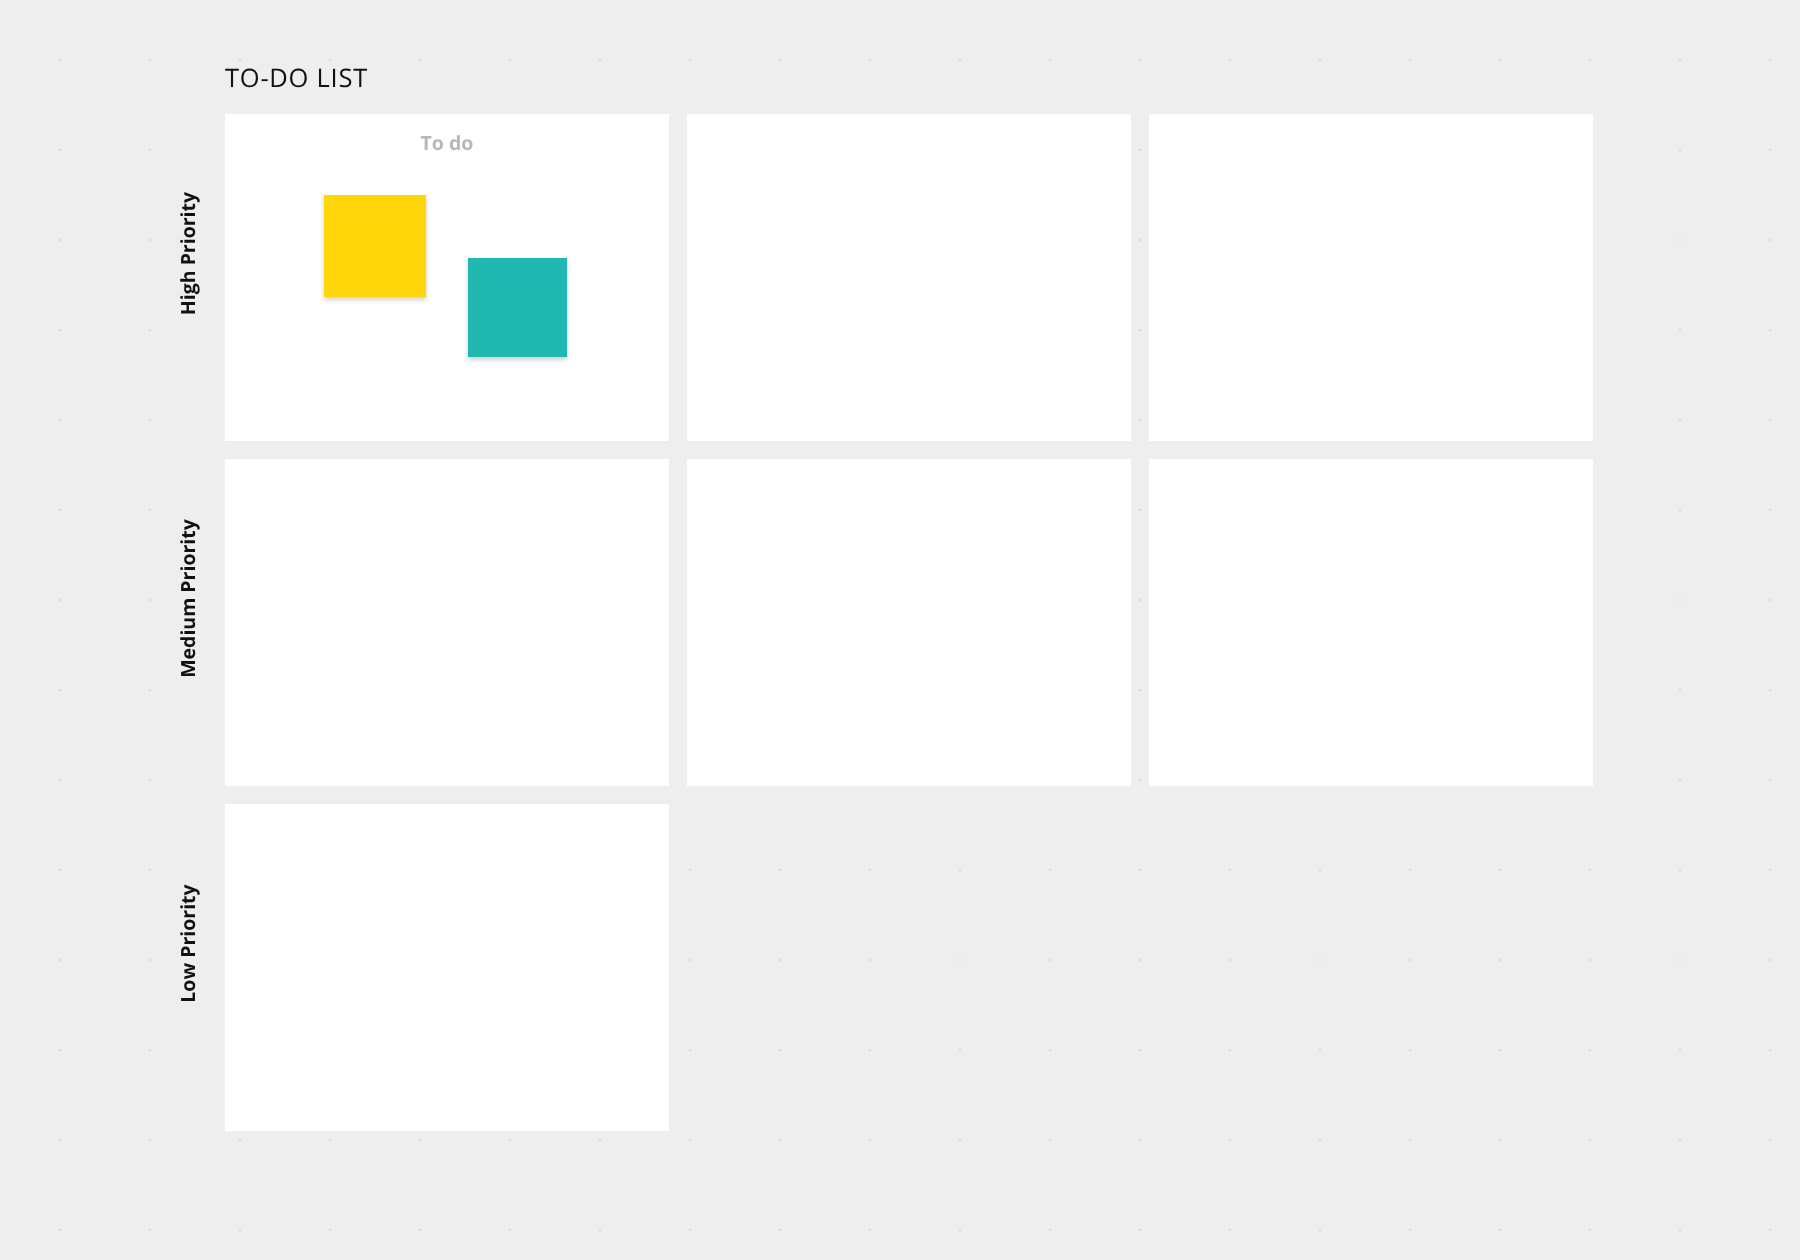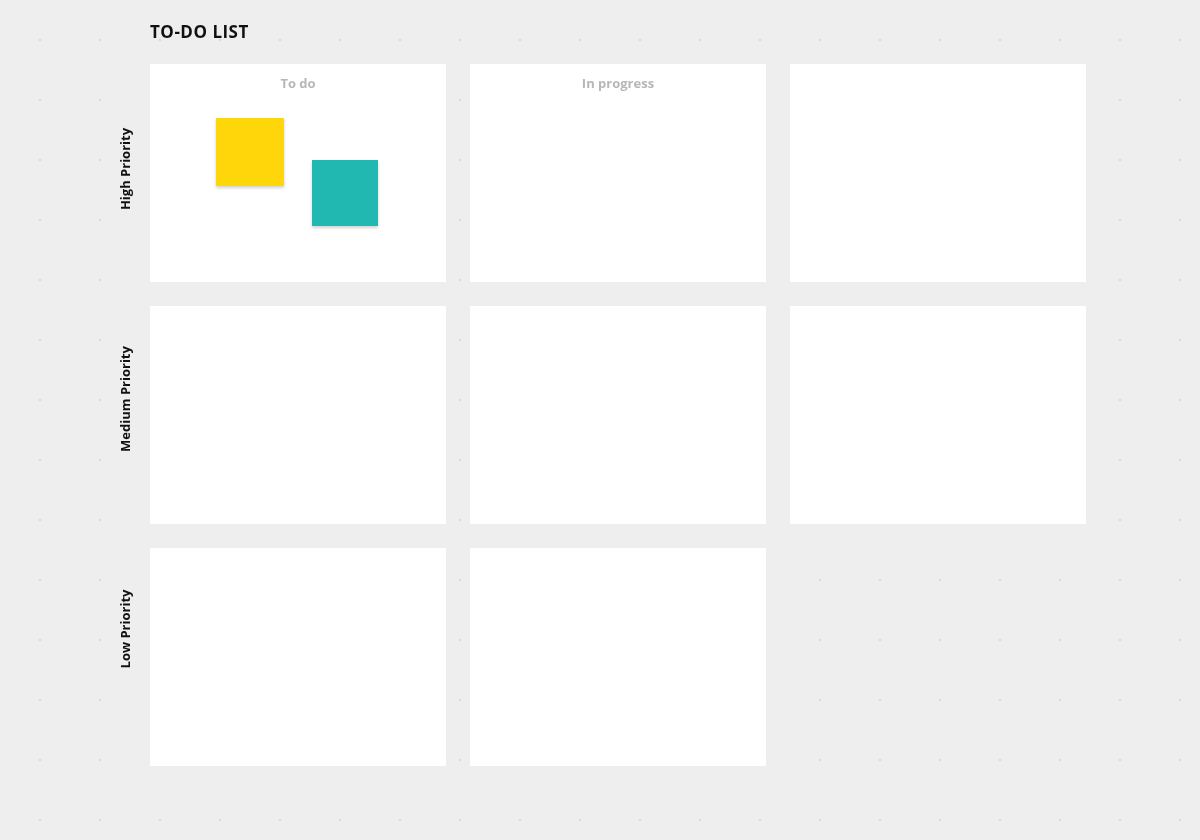--- a/index.html
+++ b/index.html
@@ -17,35 +17,35 @@
     inset: 0;
     background-image: radial-gradient(circle, #d9d9d9 1px, transparent 1px);
     background-size: 60px 60px;
     background-position: 10px 10px;
     pointer-events: none;
   }
 
   .board-title {
     position: absolute;
     left: 150px;
-    top: 20px;
+    top: 40px;
     font-size: 17px;
-    font-weight: 700;
+    font-weight: 400;
     letter-spacing: 0.5px;
     color: #111;
   }
 
   .grid {
     position: absolute;
     left: 150px;
-    top: 64px;
+    top: 76px;
     display: grid;
     grid-template-columns: 296px 296px 296px;
     grid-template-rows: 218px 218px 218px;
-    gap: 24px;
+    gap: 12px;
   }
 
   .cell {
     background: #ffffff;
     position: relative;
   }
 
   .col-header {
     text-align: center;
     font-size: 13px;
@@ -101,23 +101,20 @@
 <div class="row-label r1">Medium Priority</div>
 <div class="row-label r2">Low Priority</div>
 
 <div class="grid">
 
   <div class="cell">
     <div class="col-header">To do</div>
     <div class="sticky yellow"></div>
     <div class="sticky teal"></div>
   </div>
-  <div class="cell">
-    <div class="col-header">In progress</div>
-  </div>
 
   <div class="cell"></div>
   <div class="cell"></div>
   <div class="cell"></div>
 
   <div class="cell"></div>
   <div class="cell"></div>
   <div class="cell"></div>
 
 </div>

